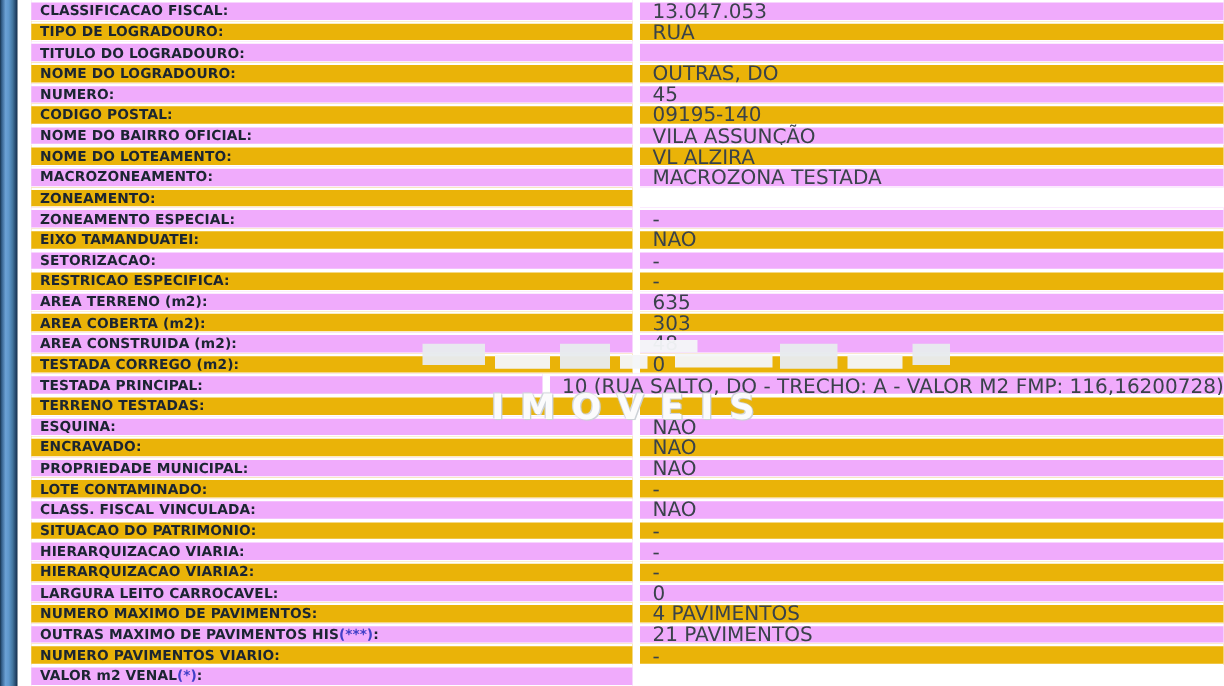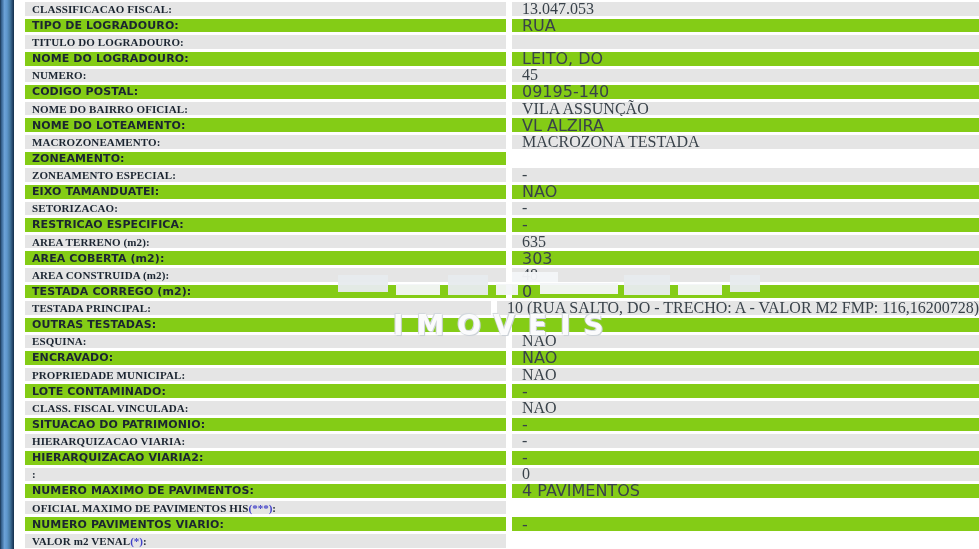--- a/index.html
+++ b/index.html
@@ -9,22 +9,22 @@
   
   .side-bar{position:absolute;left:0;top:0;width:14px;height:549px;
     background:linear-gradient(to right,#16324e 0%,#35608c 10%,#6ba1d6 32%,#5e97cd 50%,#44779f  72%,#24466a 90%,#132e48 100%);}
 
   
   .tbl{position:absolute;left:25px;top:0;width:954px;height:549px;display:flex;flex-direction:column;}
   .row{height:16.636px;display:flex;box-sizing:border-box;}
   .cell{box-sizing:border-box;display:flex;align-items:center;border-top:2px solid #fff;border-bottom:1px solid #fff;}
   .cell-label{width:481px;margin-right:6px;padding-left:7px;}
   .cell-value{flex:1;padding-left:10px;}
-  .row.striped .cell{background:#84cc16;}
-  .row.plain .cell{background:#e5e5e5;font-family:Liberation Serif, serif;}
+  .row.striped .cell{background:#eab308;}
+  .row.plain .cell{background:#f0abfc;}
 
   .lbl{font-weight:700;font-size:11px;color:#1b2531;letter-spacing:.1px;white-space:nowrap;}
   .lbl-blue{font-weight:700;font-size:11px;color:#4140c8;white-space:pre;}
   .val{font-size:16px;color:#39424a;white-space:nowrap;}
 
   
   .wm{position:absolute;left:0;top:0;width:979px;height:549px;pointer-events:none;z-index:10;}
   .wm-block{position:absolute;background:#e7ebee;opacity:.96;}
   .wm-block.bright{background:#f4f6f8;}
   .wm-text{position:absolute;left:393px;top:309px;font-weight:700;font-size:28px;letter-spacing:13px;
@@ -68,21 +68,21 @@
         <span class="val"></span>
       </div>
     </div>
       <div class="row striped">
       <div class="cell cell-label">
         <span class="lbl">NOME DO LOGRADOURO</span>
           <span class="lbl-blue"></span>
           <span class="lbl">:</span>
       </div>
       <div class="cell cell-value">
-        <span class="val">LEITO, DO</span>
+        <span class="val">OUTRAS, DO</span>
       </div>
     </div>
       <div class="row plain">
       <div class="cell cell-label">
         <span class="lbl">NUMERO</span>
           <span class="lbl-blue"></span>
           <span class="lbl">:</span>
       </div>
       <div class="cell cell-value">
         <span class="val">45</span>
@@ -220,21 +220,21 @@
         <span class="lbl">TESTADA PRINCIPAL</span>
           <span class="lbl-blue"></span>
           <span class="lbl">:</span>
       </div>
       <div class="cell cell-value">
         <span class="val">10 (RUA SALTO, DO - TRECHO: A - VALOR M2 FMP: 116,16200728)</span>
       </div>
     </div>
       <div class="row striped">
       <div class="cell cell-label">
-        <span class="lbl">OUTRAS TESTADAS</span>
+        <span class="lbl">TERRENO TESTADAS</span>
           <span class="lbl-blue"></span>
           <span class="lbl">:</span>
       </div>
       <div class="cell cell-value">
         <span class="val"></span>
       </div>
     </div>
       <div class="row plain">
       <div class="cell cell-label">
         <span class="lbl">ESQUINA</span>
@@ -310,42 +310,46 @@
         <span class="lbl">HIERARQUIZACAO VIARIA2</span>
           <span class="lbl-blue"></span>
           <span class="lbl">:</span>
       </div>
       <div class="cell cell-value">
         <span class="val">-</span>
       </div>
     </div>
       <div class="row plain">
       <div class="cell cell-label">
+        <span class="lbl">LARGURA LEITO CARROCAVEL</span>
           <span class="lbl-blue"></span>
           <span class="lbl">:</span>
       </div>
       <div class="cell cell-value">
         <span class="val">0</span>
       </div>
     </div>
       <div class="row striped">
       <div class="cell cell-label">
         <span class="lbl">NUMERO MAXIMO DE PAVIMENTOS</span>
           <span class="lbl-blue"></span>
           <span class="lbl">:</span>
       </div>
       <div class="cell cell-value">
         <span class="val">4 PAVIMENTOS</span>
       </div>
     </div>
       <div class="row plain">
       <div class="cell cell-label">
-        <span class="lbl">OFICIAL MAXIMO DE PAVIMENTOS HIS</span>
+        <span class="lbl">OUTRAS MAXIMO DE PAVIMENTOS HIS</span>
           <span class="lbl-blue">(***)</span>
           <span class="lbl">:</span>
+      </div>
+      <div class="cell cell-value">
+        <span class="val">21 PAVIMENTOS</span>
       </div>
     </div>
       <div class="row striped">
       <div class="cell cell-label">
         <span class="lbl">NUMERO PAVIMENTOS VIARIO</span>
           <span class="lbl-blue"></span>
           <span class="lbl">:</span>
       </div>
       <div class="cell cell-value">
         <span class="val">-</span>

